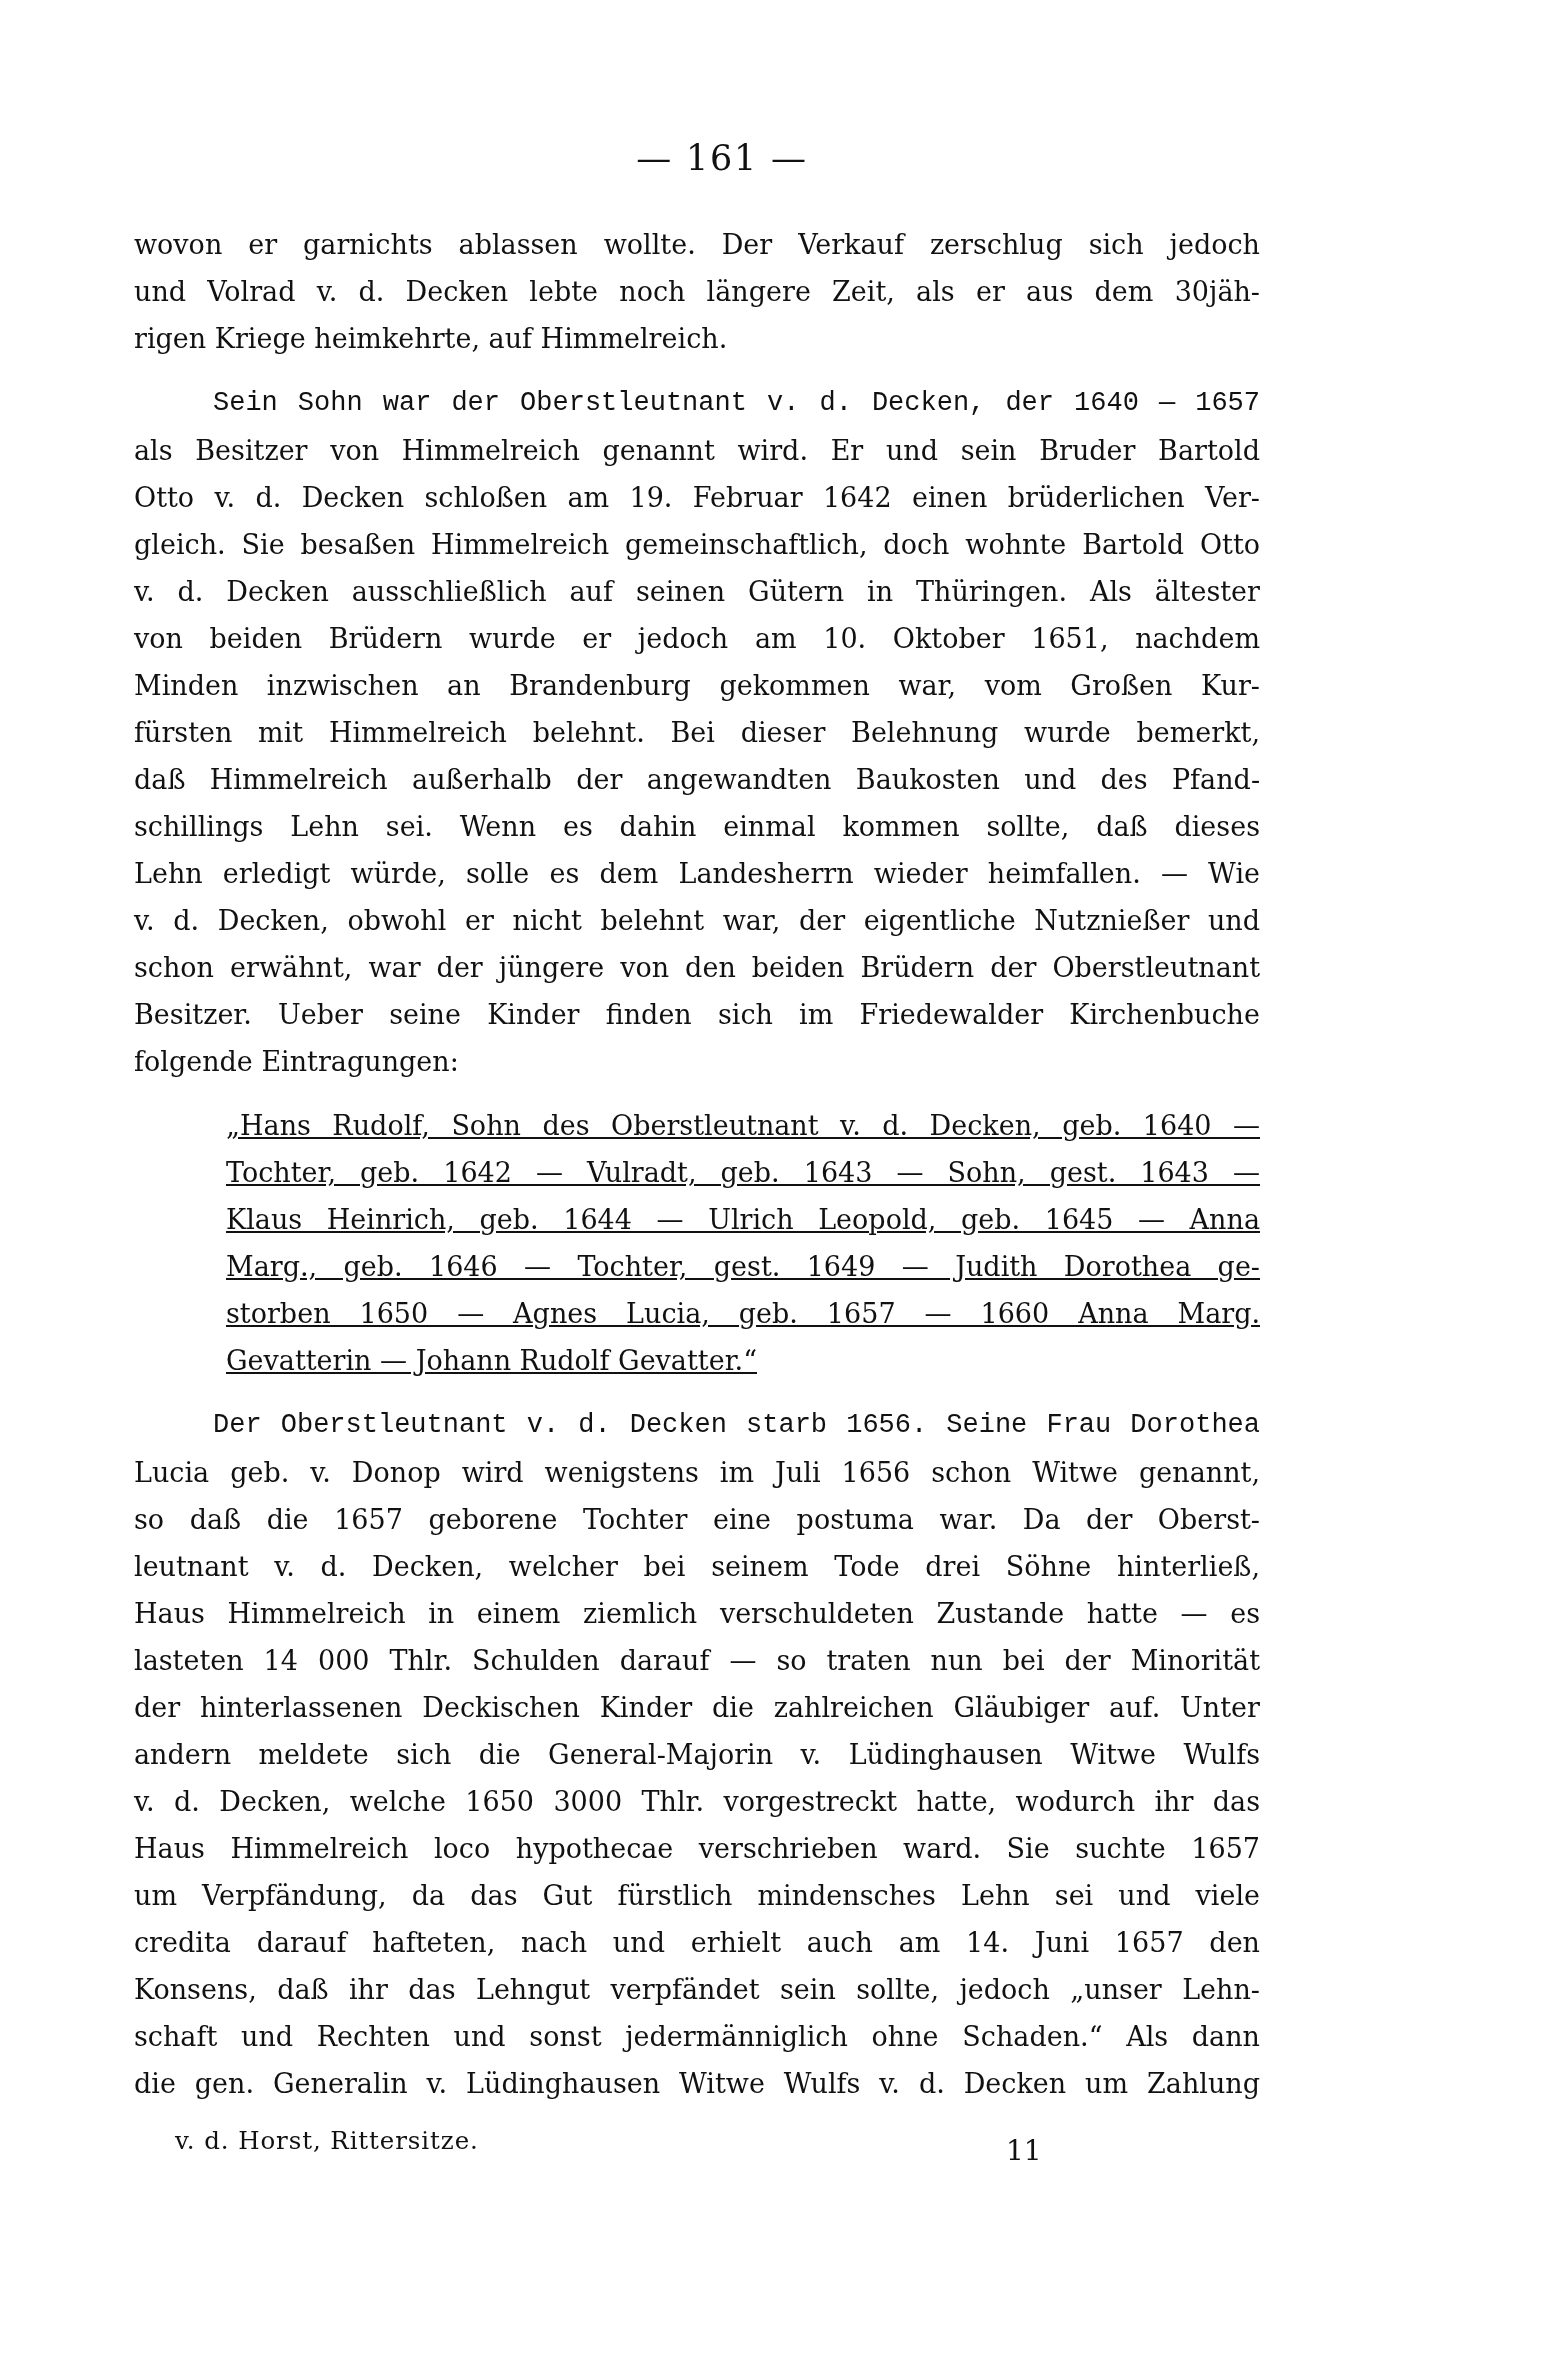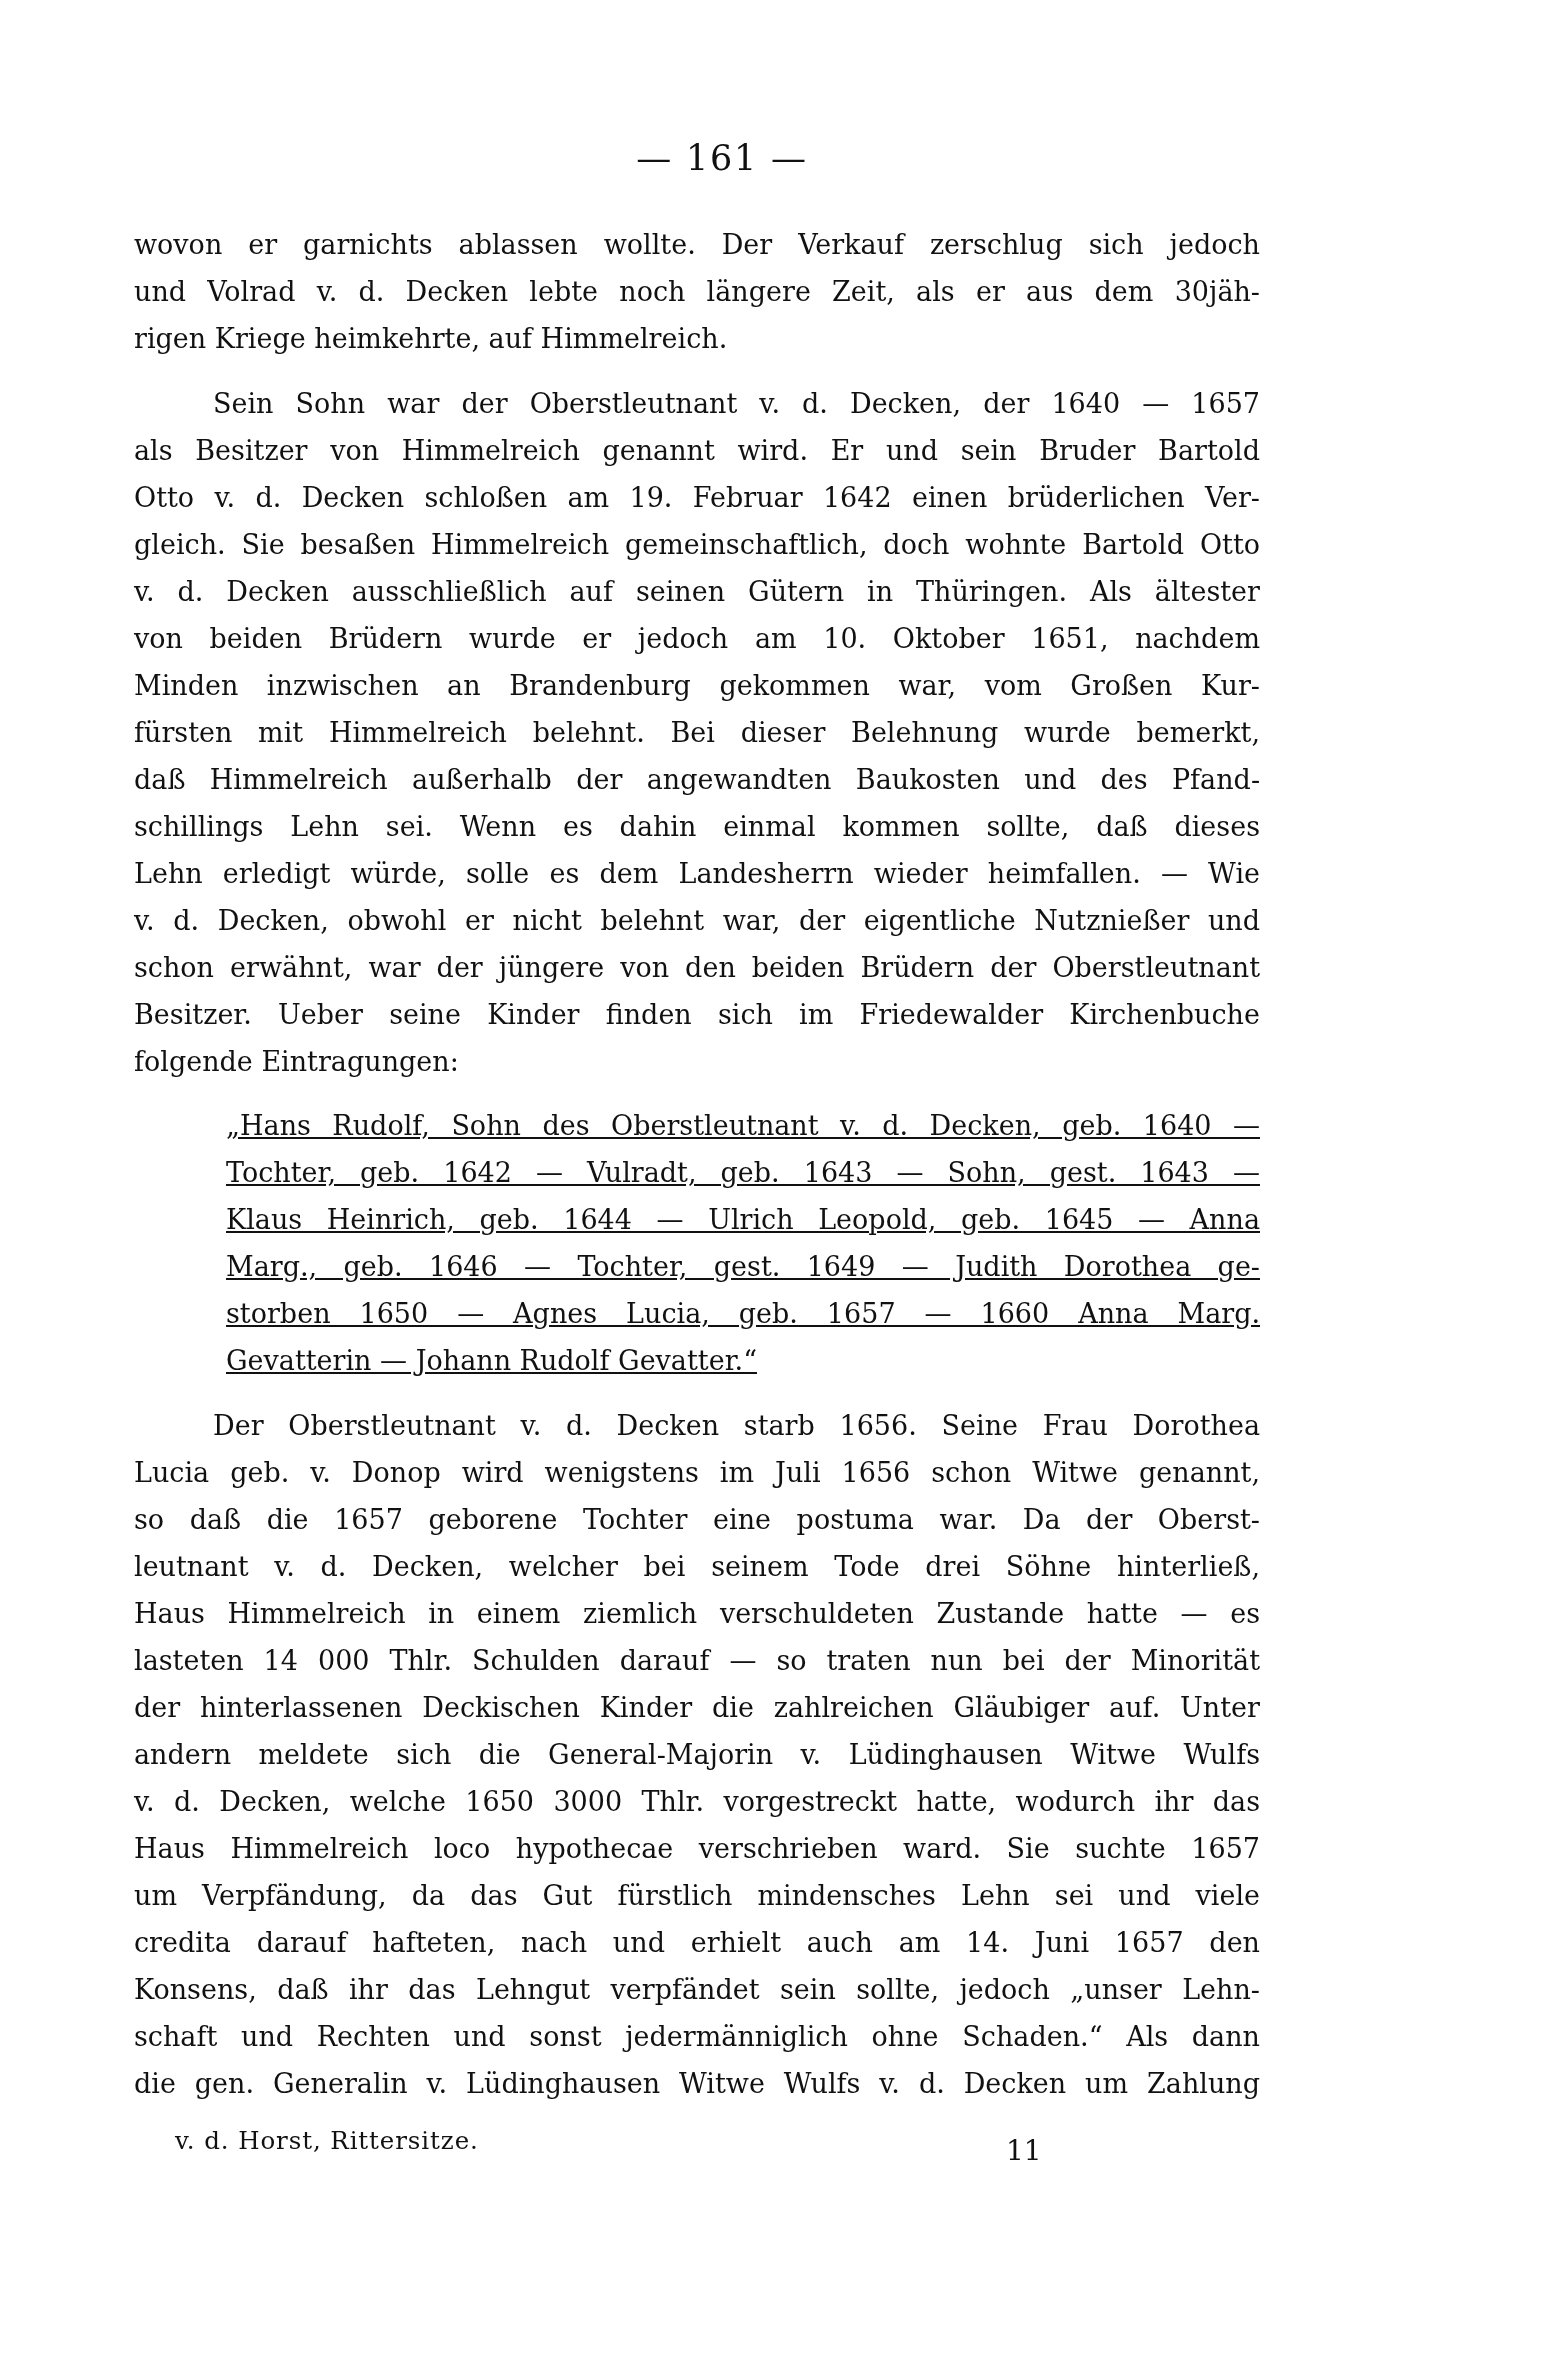--- a/index.html
+++ b/index.html
@@ -4,21 +4,21 @@
 <style>
   html, body { margin: 0; padding: 0; background: #ffffff; }
   body { width: 1560px; height: 2366px; position: relative; overflow: hidden;
          font-family: "DejaVu Serif", "Liberation Serif", serif; color: #111; }
   .page-number { position: absolute; top: 138px; left: 0; width: 1444px; text-align: center;
                  font-size: 35px; letter-spacing: 1.8px; }
   .text-block { position: absolute; left: 134px; width: 1126px; top: 221px; }
   .line { display: block; height: 47px; line-height: 47px; font-size: 27px;
           white-space: nowrap; text-align: justify; text-align-last: justify; }
   .line.last { text-align-last: left; }
-  .line.indent { padding-left: 79px; }
+  .line.indent { padding-left: 79px; font-family: Liberation Mono, monospace; }
   .quote { margin-left: 92px; width: 1034px; text-decoration: underline; }
   .gap { height: 17.5px; }
   .footer { position: absolute; top: 2118px; left: 175px; width: 1085px; height: 44px;
             font-size: 24.5px; }
   .footer .sig { position: absolute; left: 0; top: 8px; letter-spacing: 0.9px; }
   .footer .num { position: absolute; left: 831px; top: 16px; font-size: 28px; }
 </style>
 </head>
 <body>
 

